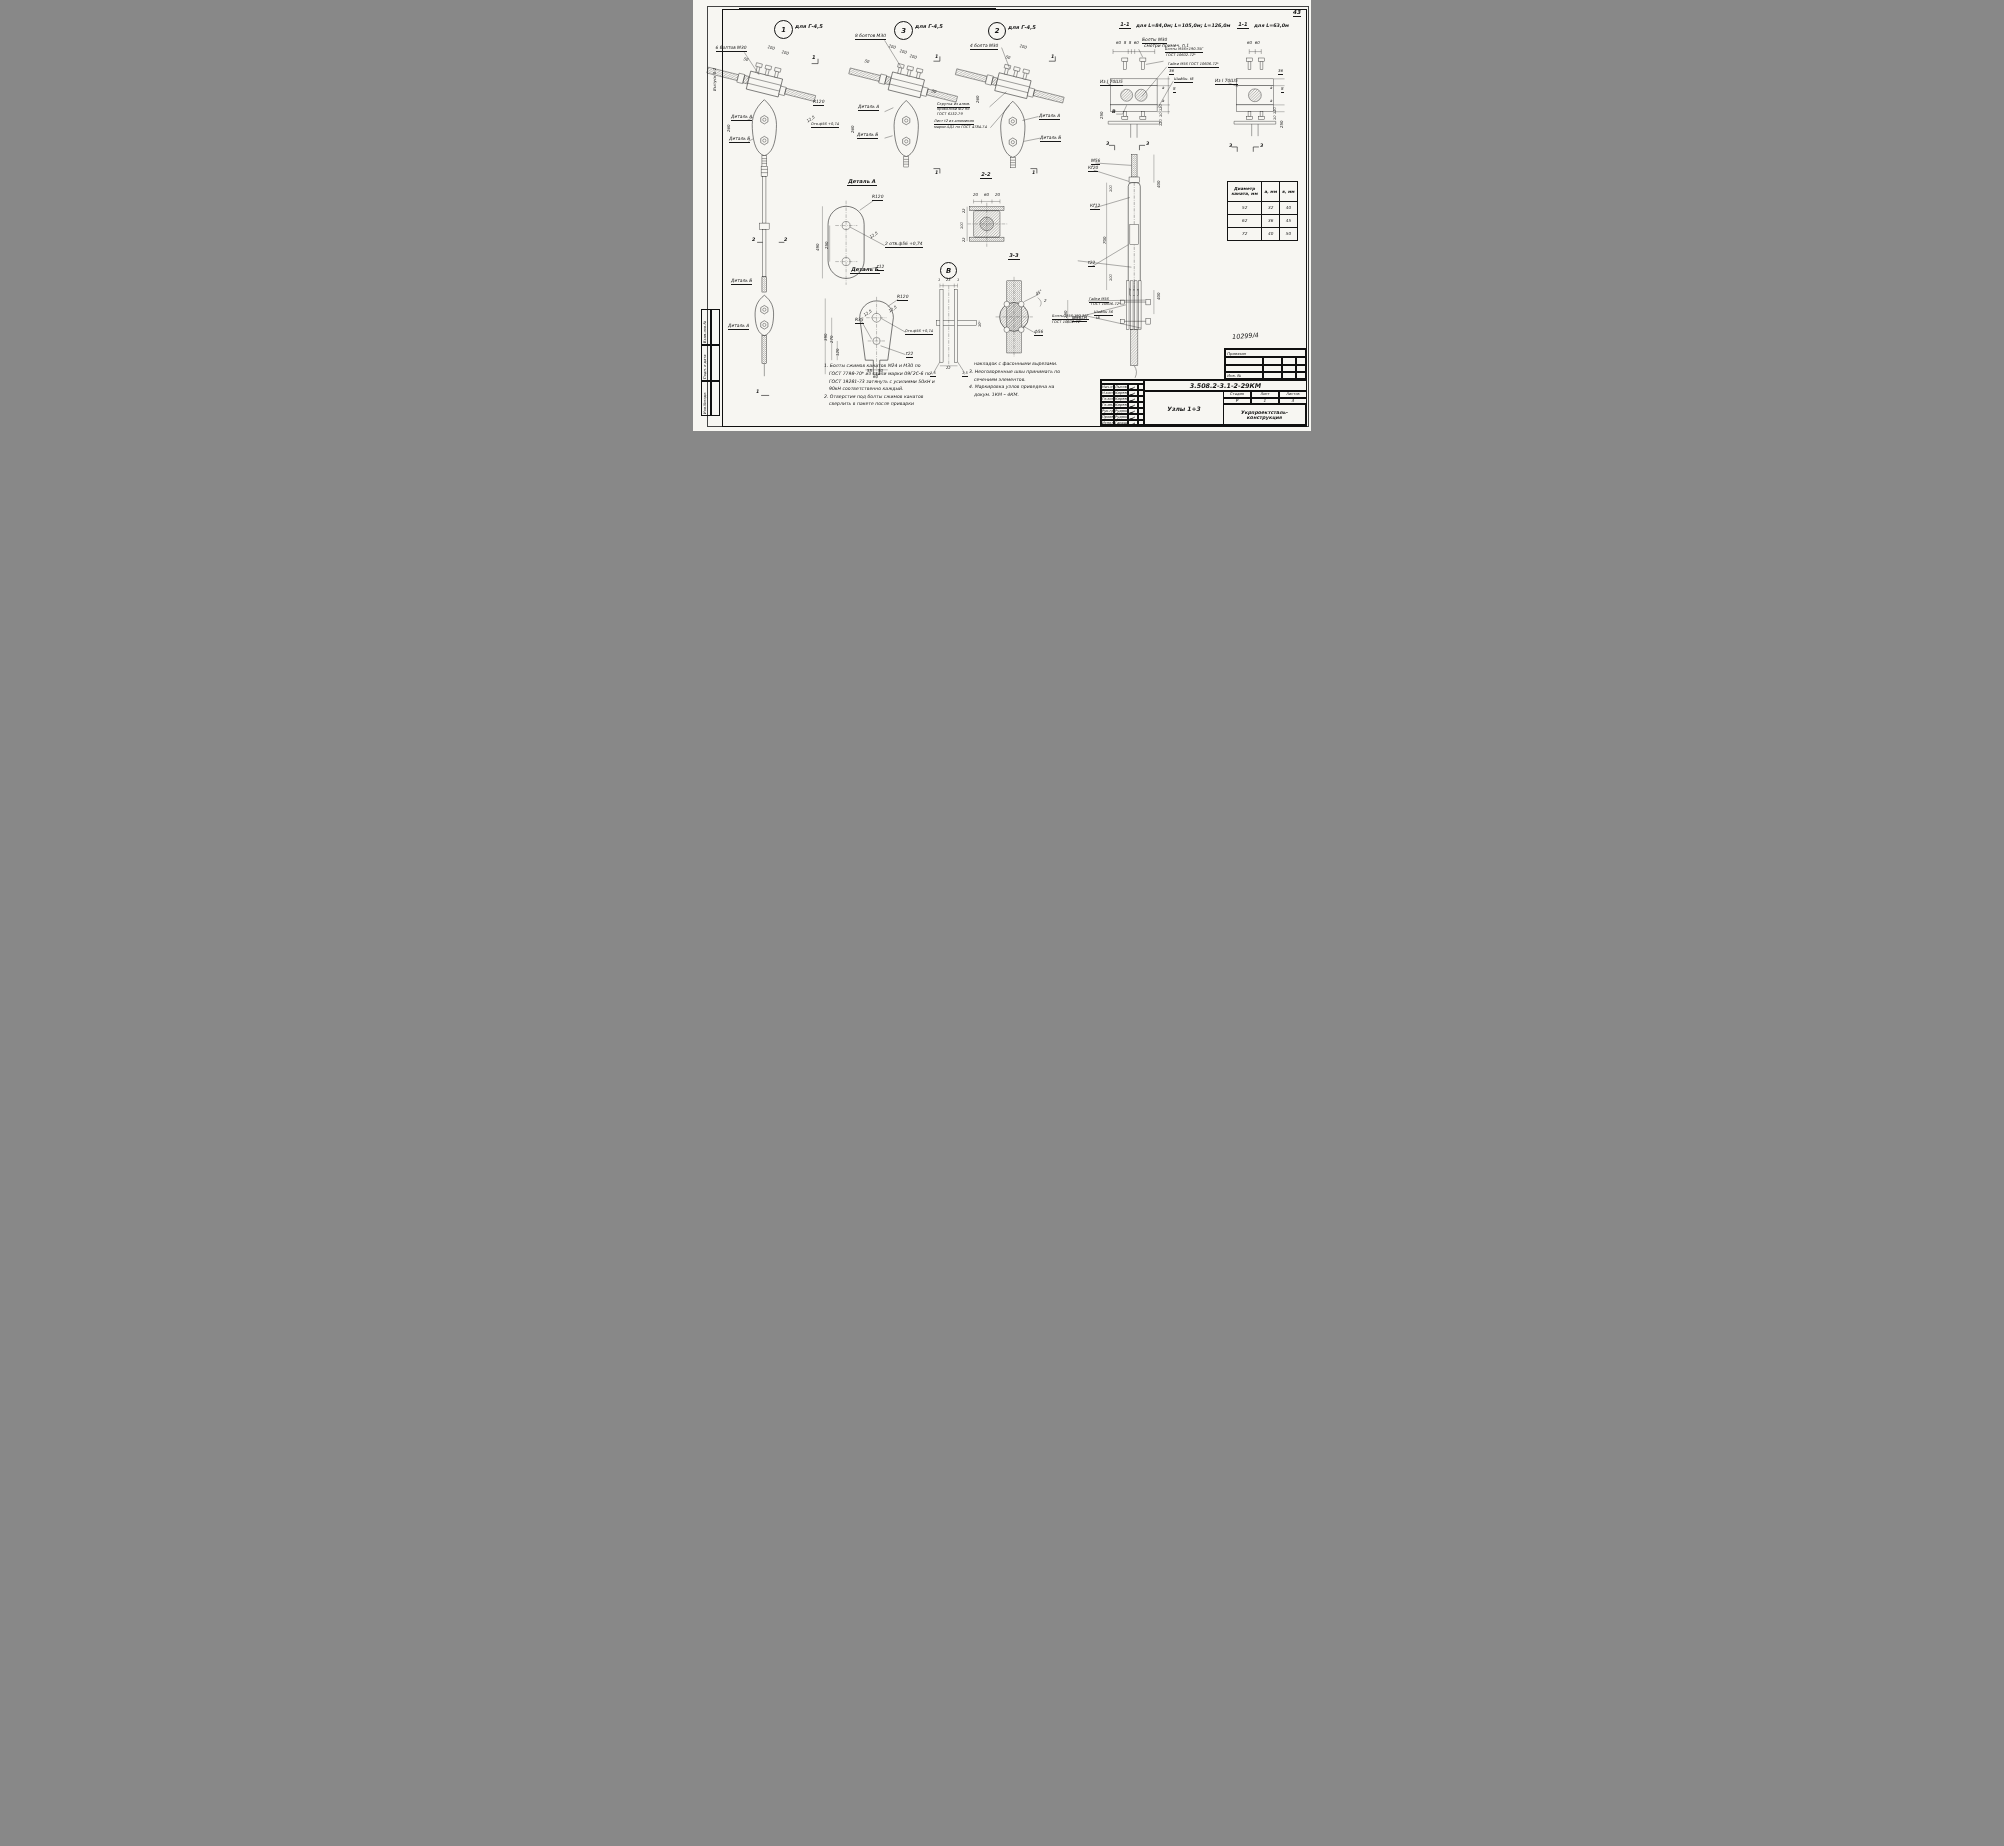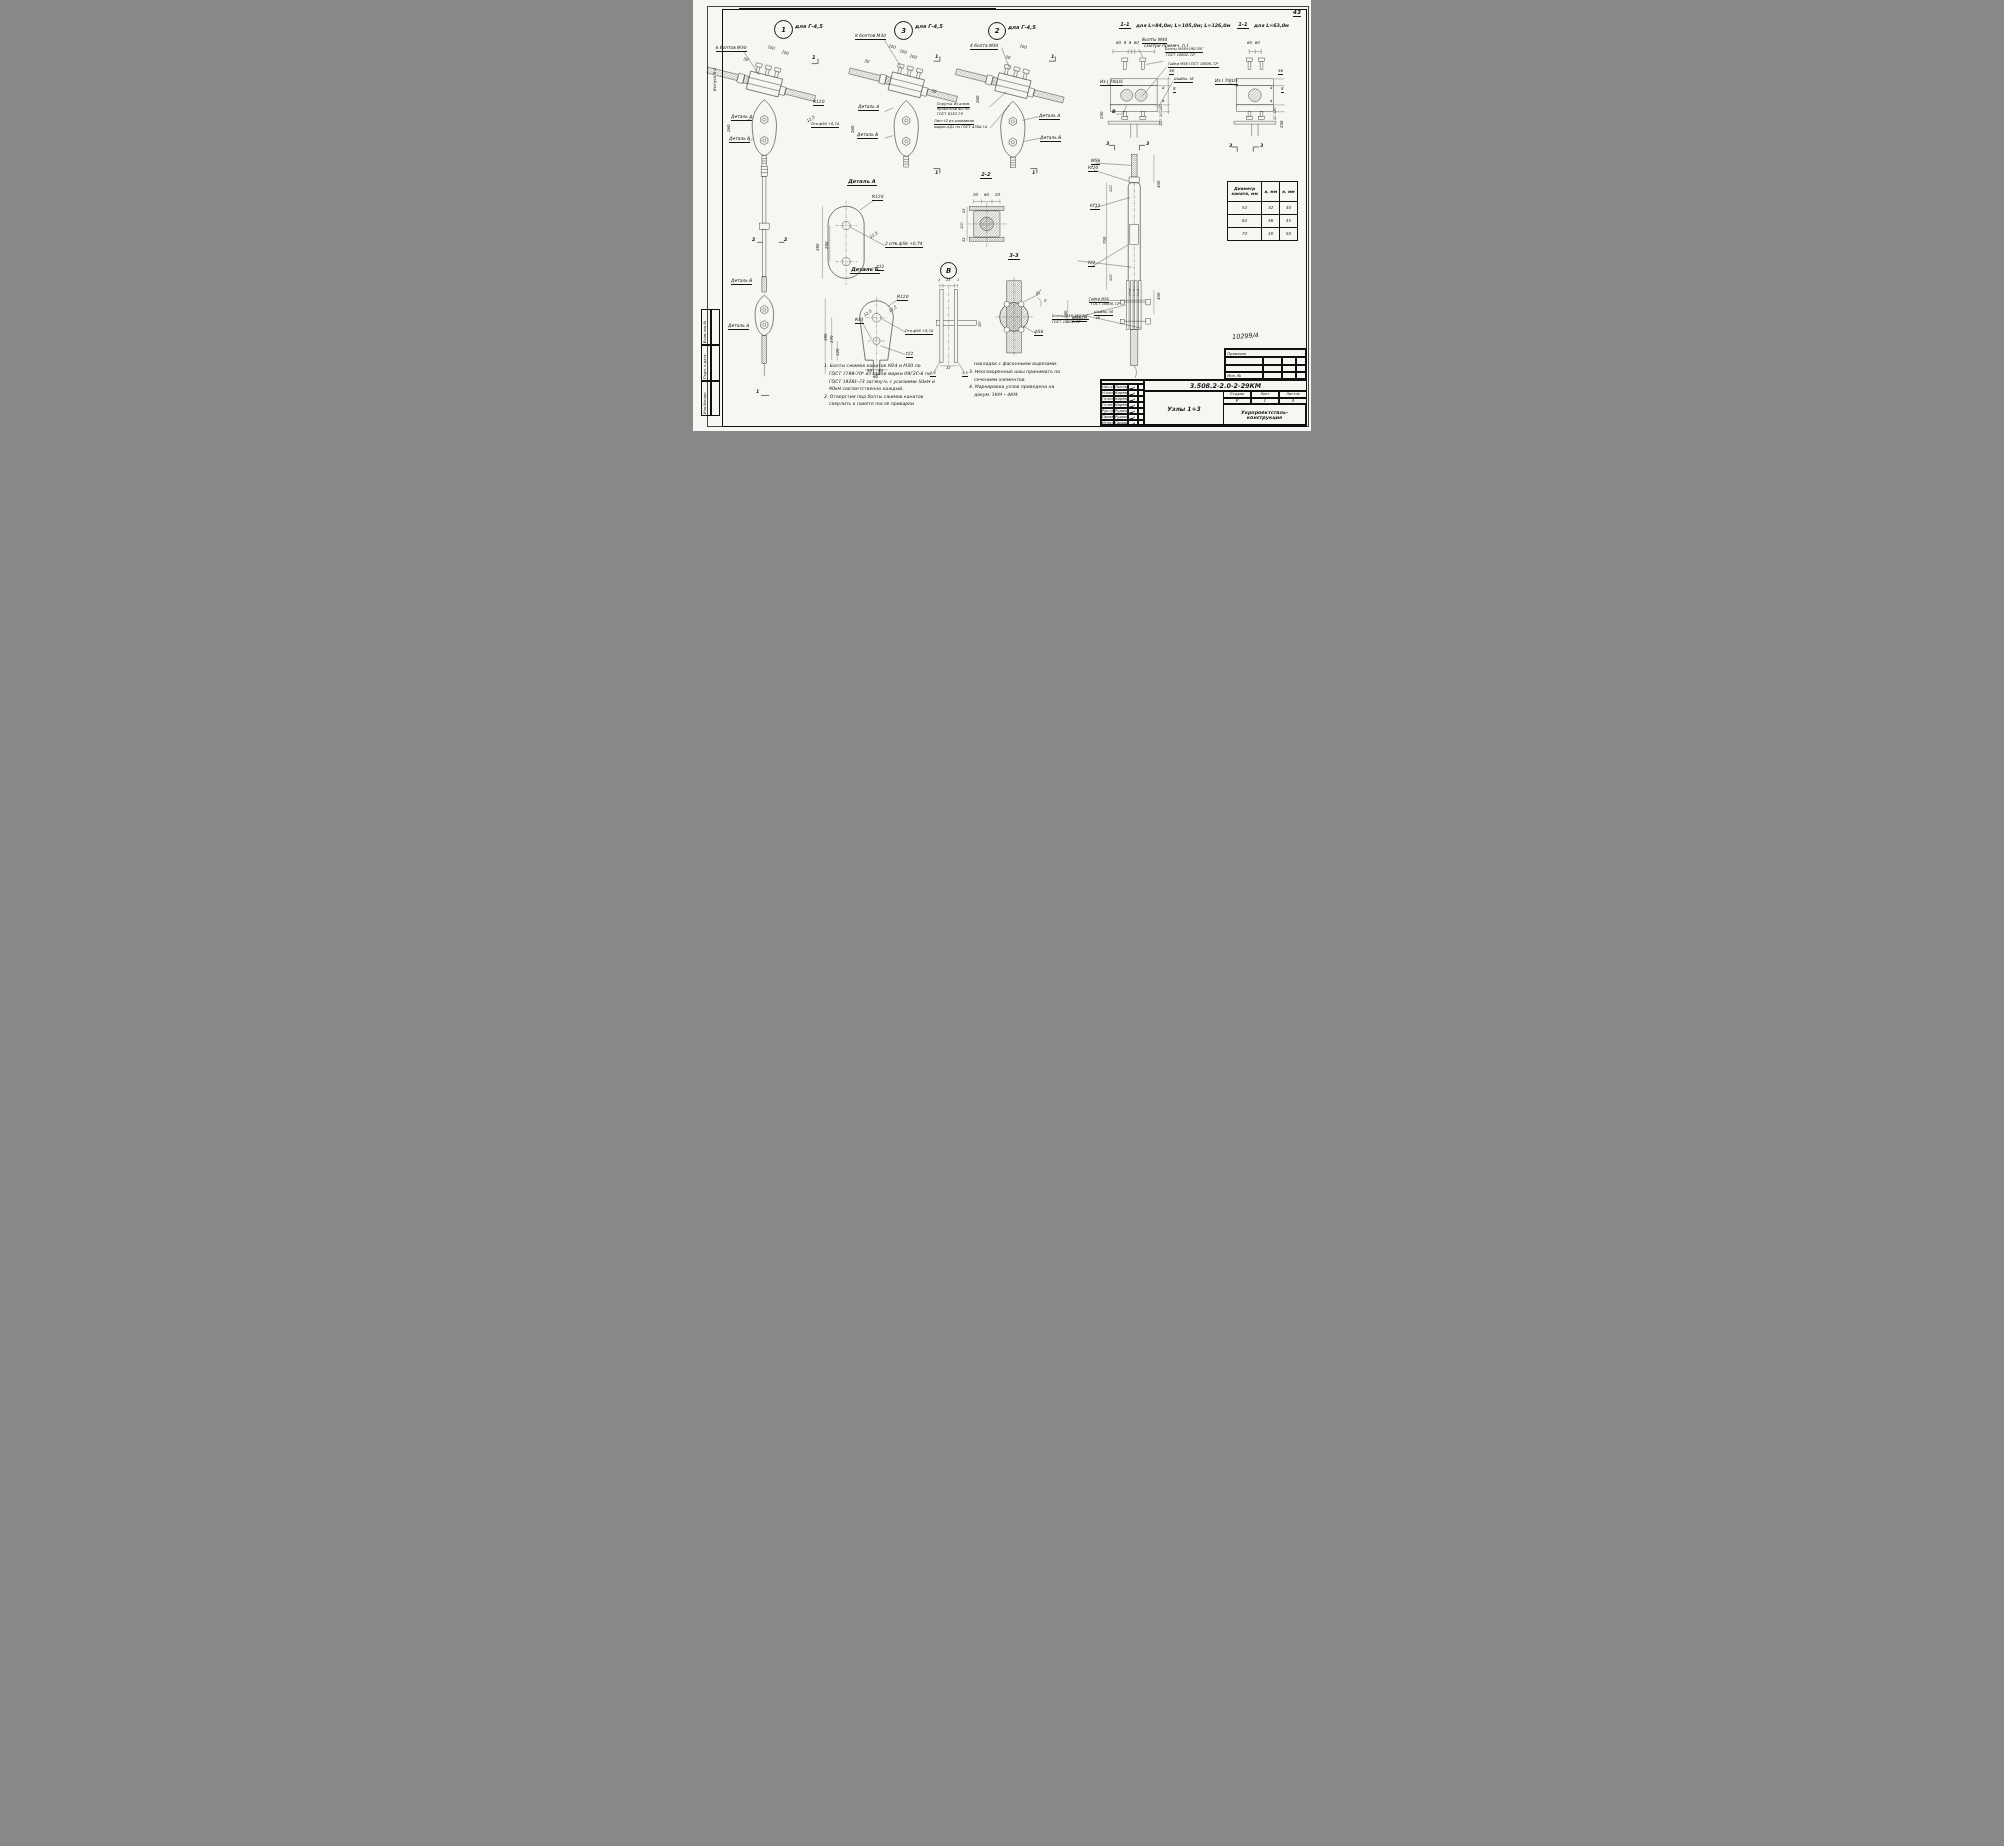--- a/index.html
+++ b/index.html
@@ -530,21 +530,21 @@
         <span class="squig"></span>
       </div>
     <div class="cell" style="left:37px;top:34px;width:5.6px;height:6px;"></div>
     <div class="cell" style="left:0;top:40px;width:13px;height:5.2px;">Исполнил</div>
     <div class="cell" style="left:13px;top:40px;width:14.4px;height:5.2px;">Гаращанская</div>
     <div class="cell" style="left:27px;top:40px;width:9.6px;height:5.2px;">
         <span class="squig"></span>
       </div>
     <div class="cell" style="left:37px;top:40px;width:5.6px;height:5.2px;"></div>
 
-    <div class="cell c" style="left:43px;top:0;width:163px;height:11.2px;font:italic bold 6.4px 'DejaVu Sans',sans-serif;">3.508.2-2.0-2-29КМ</div>
+    <div class="cell c" style="left:43px;top:0;width:163px;height:11.2px;font:italic bold 6.4px 'DejaVu Sans',sans-serif;">3.508.2-3.1-2-29КМ</div>
 
     <div class="cell c" style="left:43px;top:11.2px;width:80px;height:34px;font:italic bold 6px 'DejaVu Sans',sans-serif;">Узлы 1÷3</div>
 
     <div class="cell c" style="left:122px;top:11.2px;width:28px;height:6.4px;">Стадия</div>
     <div class="cell c" style="left:150px;top:11.2px;width:28px;height:6.4px;">Лист</div>
     <div class="cell c" style="left:178px;top:11.2px;width:28px;height:6.4px;">Листов</div>
     <div class="cell c" style="left:122px;top:17.6px;width:28px;height:6.4px;font-size:4.4px;">Р</div>
     <div class="cell c" style="left:150px;top:17.6px;width:28px;height:6.4px;font-size:4.4px;">1</div>
     <div class="cell c" style="left:178px;top:17.6px;width:28px;height:6.4px;font-size:4.4px;">3</div>
 

